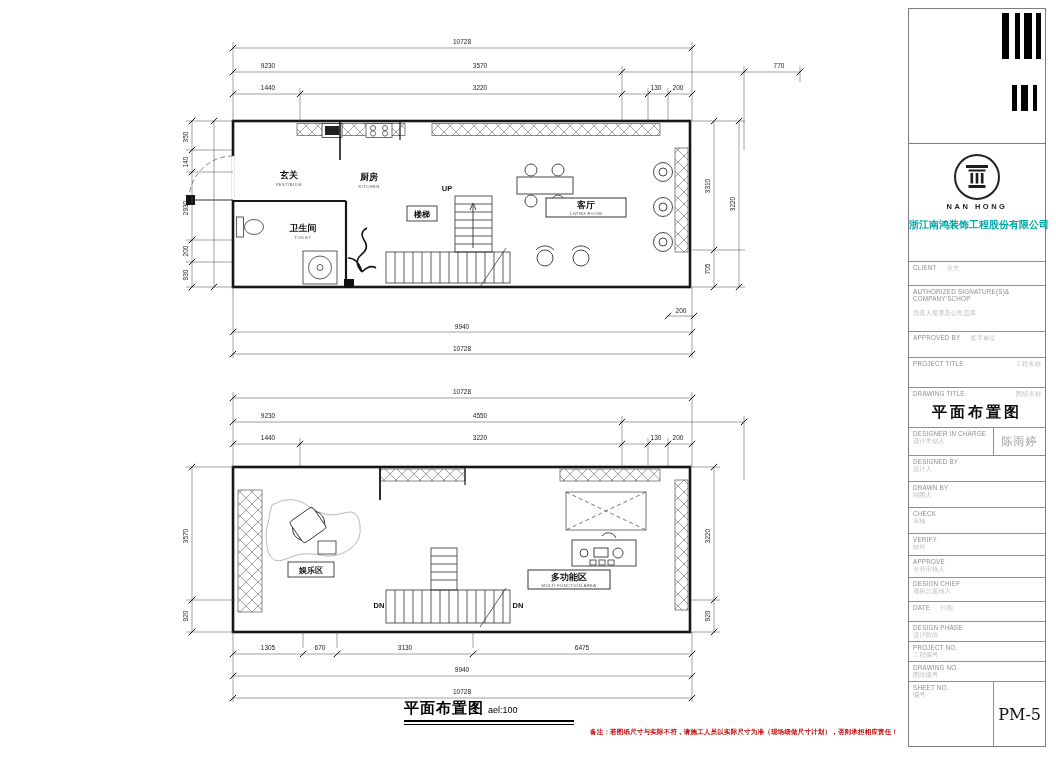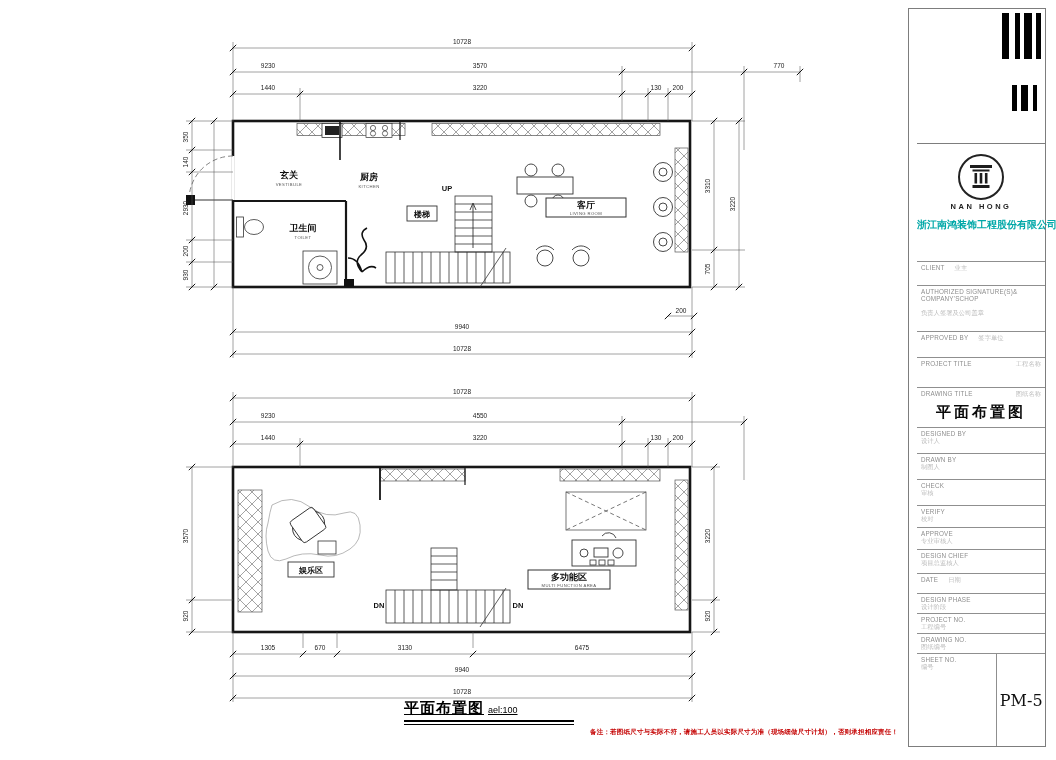--- a/index.html
+++ b/index.html
@@ -12,21 +12,21 @@
 
   
   .t-dim   { font-size:6.5px; fill:#222; font-family:"Liberation Sans",sans-serif; }
   .t-room  { font-size:9px; font-weight:bold; fill:#101010; font-family:"Liberation Sans",sans-serif; }
   .t-room-s{ font-size:8px; font-weight:bold; fill:#101010; font-family:"Liberation Sans",sans-serif; }
   .t-room-en{ font-size:4.2px; fill:#555; letter-spacing:0.4px; font-family:"Liberation Sans",sans-serif; }
   .t-up    { font-size:7.5px; font-weight:bold; fill:#101010; font-family:"Liberation Sans",sans-serif; }
 
   
   .titleblock { position:absolute; left:908px; top:8px; width:138px; height:739px;
-    border:1px solid #7d7d7d; background:#fff; display:flex; flex-direction:column;padding-left:8px; }
+    border:1px solid #7d7d7d; background:#fff; display:flex; flex-direction:column; }
   .tb-top { height:135px; position:relative; border-bottom:1px solid #7d7d7d; }
   .mark { position:absolute; background:#000; }
   .tb-logo { height:117px; text-align:center; padding-top:8px; }
   .logo-circle { width:46px; height:46px; border:2px solid #222; border-radius:50%;
     margin:2px auto 2px; display:flex; align-items:center; justify-content:center; }
   .logo-name { font-size:7.5px; letter-spacing:2.5px; color:#222; font-weight:bold; margin-top:1px; }
   .company-name { font-size:10px; font-weight:bold; color:#00a8a8; white-space:nowrap; margin-top:7px; }
   .tb-row { border-top:1px solid #8f8f8f; padding:2px 4px; overflow:hidden; position:relative; }
   .tb-row.split { display:flex; padding:0; }
   .cell-l { flex:1.5; padding:2px 4px; }
@@ -35,21 +35,21 @@
   .tb-line-inline { display:flex; align-items:baseline; }
   .gap { margin-left:10px; }
   .tb-lab { font-size:6.3px; color:#8e8e8e; letter-spacing:0.2px; }
   .tb-cn  { font-size:6.3px; color:#bdbdbd; }
   .tb-title { text-align:center; font-size:15px; font-weight:bold; color:#0a0a0a; letter-spacing:3px; margin-top:4px; }
   .val-designer { font-size:11px; color:#9a9a9a; letter-spacing:1px; }
   .val-scale { font-size:10px; color:#6f6f6f; letter-spacing:1px; }
   .val-sheet { font-family:"DejaVu Serif", serif; font-size:16px; color:#111; }
 
   
-  .caption { position:absolute; left:404px; top:699px; width:170px;text-decoration:underline; }
+  .caption { position:absolute; left:404px; top:699px; width:170px; }
   .cap-title { font-size:15px; font-weight:bold; letter-spacing:1px; color:#000; }
   .cap-scale { font-size:9px; color:#000; margin-left:4px; }
   .cap-rule-thick { border-top:2.5px solid #000; margin-top:2px; }
   .cap-rule-thin  { border-top:1px solid #000; margin-top:2px; }
   .note { position:absolute; left:590px; top:728px; font-size:6.5px; font-weight:bold;
     color:#c40000; white-space:nowrap; letter-spacing:0.2px; }
 </style>
 </head>
 <body>
 
@@ -445,20 +445,29 @@
   </div>
 
   <div class="tb-row" style="height:40px">
     <div class="tb-line">
       <span class="tb-lab">DRAWING TITLE</span>
       <span class="tb-cn">图纸名称</span>
     </div>
     <div class="tb-title">平面布置图</div>
   </div>
 
+  <div class="tb-row split" style="height:28px">
+    <div class="cell-l">
+      <div class="tb-lab">DESIGNER IN CHARGE</div>
+      <div class="tb-cn">设计主创人</div>
+    </div>
+    <div class="cell-r">
+      <div class="val-designer">陈雨婷</div>
+    </div>
+  </div>
 
   <div class="tb-row" style="height:26px">
     <div class="tb-lab">DESIGNED BY</div>
     <div class="tb-cn">设计人</div>
   </div>
 
   <div class="tb-row" style="height:26px">
     <div class="tb-lab">DRAWN BY</div>
     <div class="tb-cn">制图人</div>
   </div>

